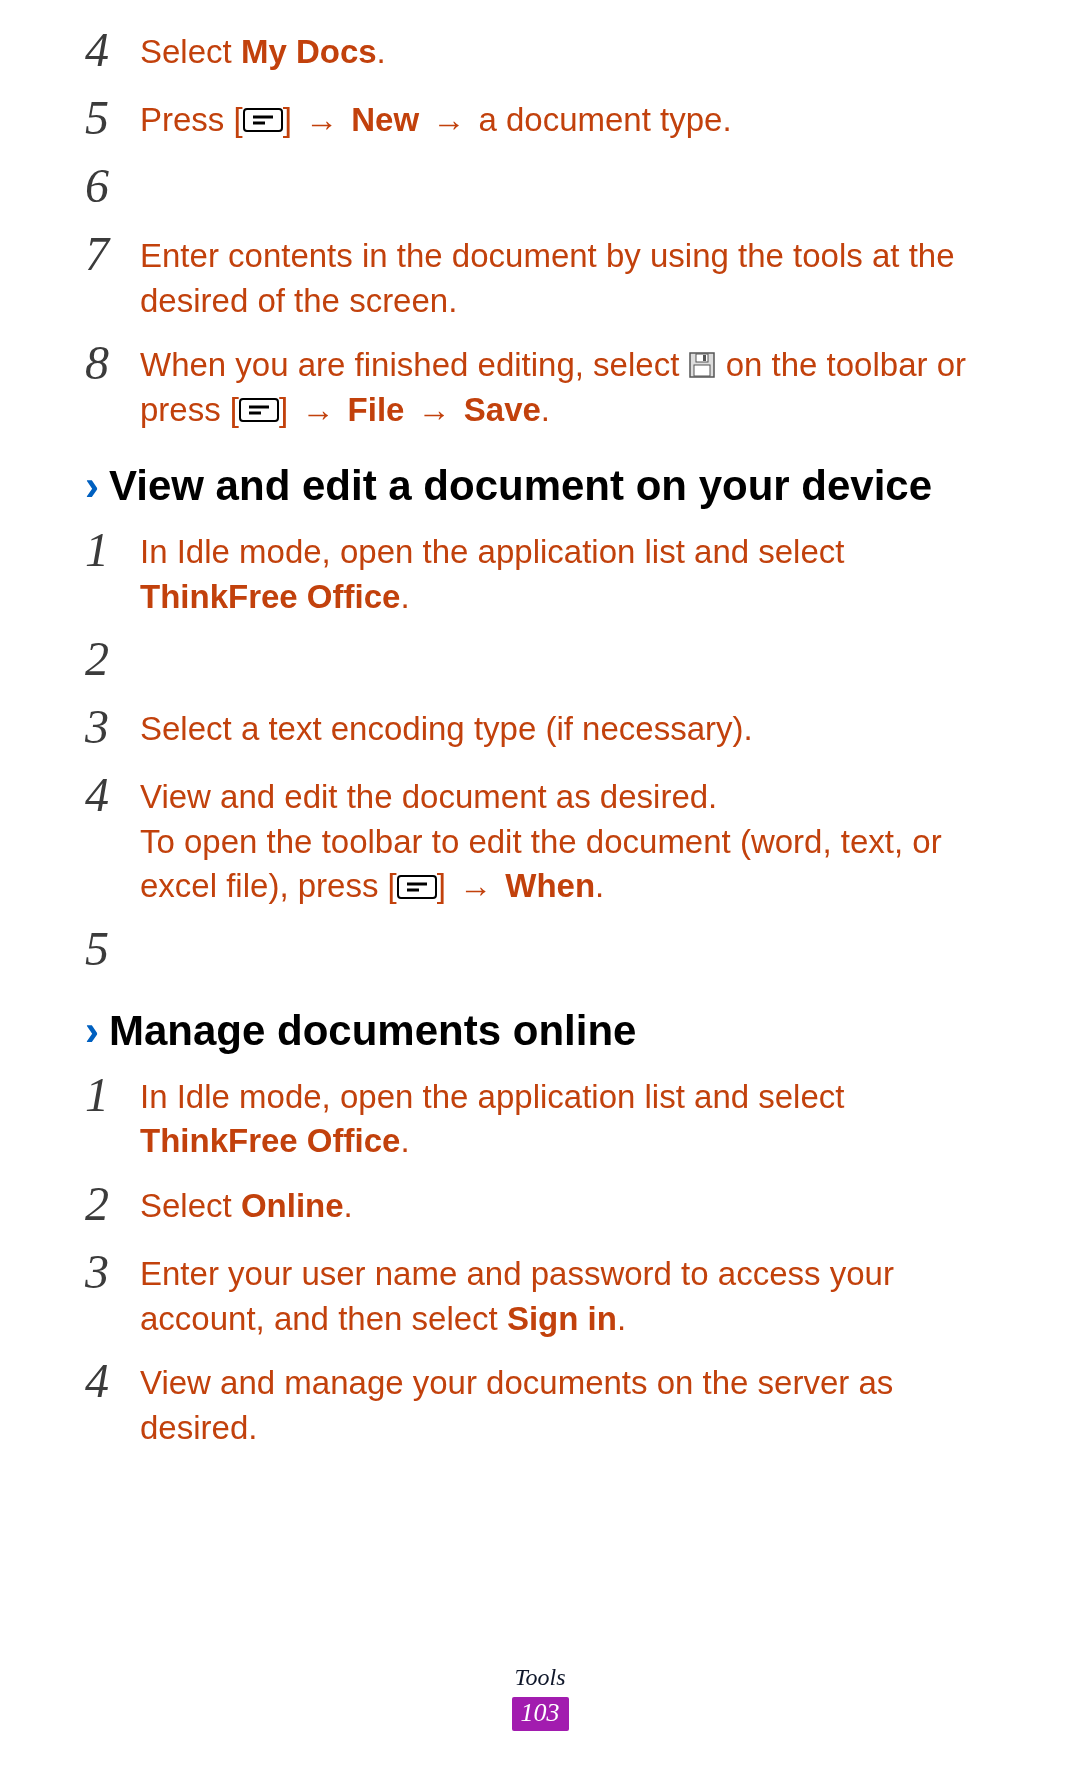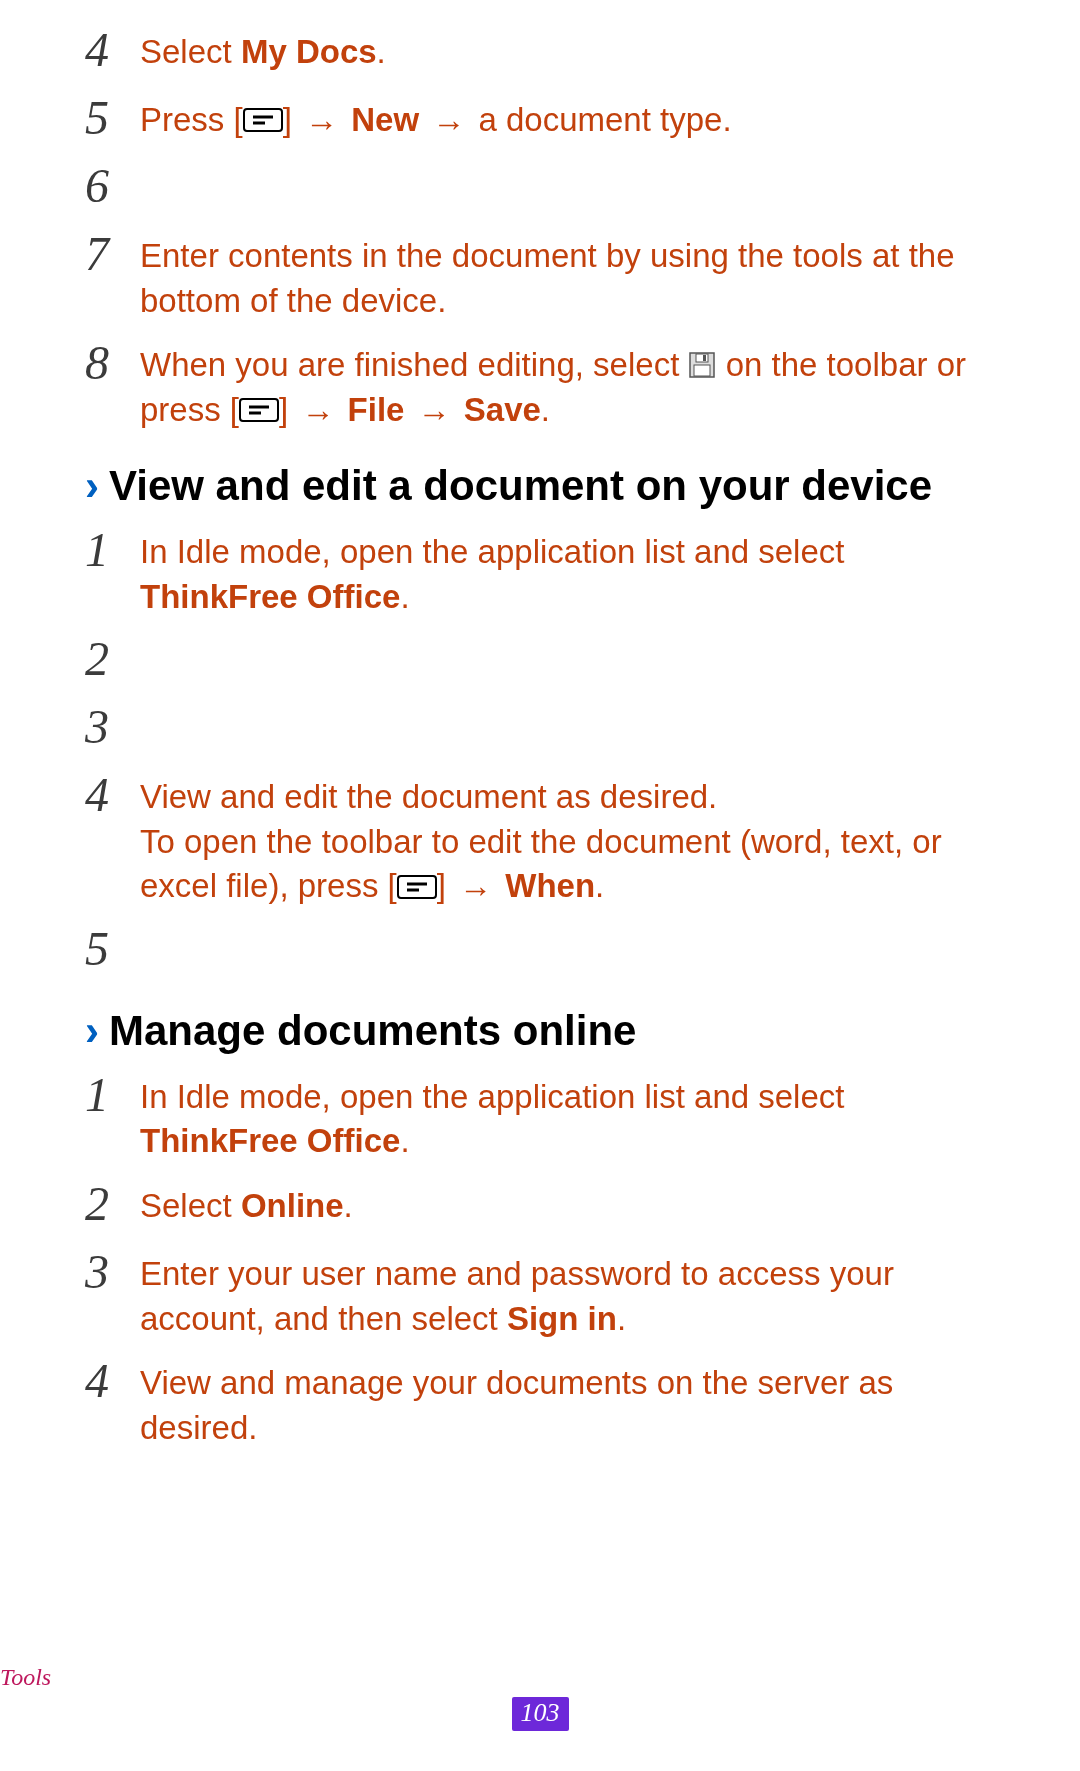--- a/index.html
+++ b/index.html
@@ -65,35 +65,35 @@
     display: inline-block;
     vertical-align: middle;
     position: relative;
     top: -2px;
   }
   .icon svg { display: block; }
   .footer-label {
     position: absolute;
     bottom: 80px;
     left: 0; right: 0;
-    text-align: left;
+    text-align: center;
     font-style: italic;
     font-family: "Times New Roman", Georgia, serif;
     font-size: 24px;
-    color: #be185d;
+    color: #0f172a;
   }
   .page-number {
     position: absolute;
     bottom: 40px;
     left: 0; right: 0;
     text-align: center;
   }
   .page-number-box {
     display: inline-block;
-    background: #6d28d9;
+    background: #a21caf;
     color: #fff;
     font-style: italic;
     font-family: "Times New Roman", Georgia, serif;
     font-size: 26px;
     padding: 1px 9px 3px 9px;
     border-radius: 2px;
   }
   .arrow { padding: 0 4px; }
 </style>
 </head>
@@ -112,21 +112,21 @@
               <rect x="1" y="1" width="38" height="22" rx="3" ry="3" fill="none" stroke="#000" stroke-width="2"></rect>
               <line x1="10" y1="9" x2="30" y2="9" stroke="#000" stroke-width="3"></line>
               <line x1="10" y1="15" x2="22" y2="15" stroke="#000" stroke-width="3"></line>
             </svg></span>] <span class="arrow">→</span> <strong>New</strong> <span class="arrow">→</span> a document type.</div>
       </div>
       <div class="step">
         <div class="step-num">6</div>
       </div>
       <div class="step">
         <div class="step-num">7</div>
-        <div class="step-body">Enter contents in the document by using the tools at the bottom of the device.</div>
+        <div class="step-body">Enter contents in the document by using the tools at the desired of the screen.</div>
       </div>
       <div class="step">
         <div class="step-num">8</div>
         <div class="step-body">When you are finished editing, select <span class="icon"><svg width="28" height="28" viewBox="0 0 28 28">
               <rect x="2" y="2" width="24" height="24" fill="#ddd" stroke="#555" stroke-width="1.5"></rect>
               <rect x="8" y="3" width="12" height="8" fill="#fff" stroke="#555" stroke-width="1"></rect>
               <rect x="15" y="4" width="3" height="6" fill="#555"></rect>
               <rect x="6" y="14" width="16" height="11" fill="#fff" stroke="#555" stroke-width="1"></rect>
             </svg></span> on the toolbar or press [<span class="icon"><svg width="40" height="24" viewBox="0 0 40 24">
               <rect x="1" y="1" width="38" height="22" rx="3" ry="3" fill="none" stroke="#000" stroke-width="2"></rect>
@@ -143,20 +143,21 @@
   <div id="section1-steps">
       <div class="step">
         <div class="step-num">1</div>
         <div class="step-body">In Idle mode, open the application list and select <strong>ThinkFree Office</strong>.</div>
       </div>
       <div class="step">
         <div class="step-num">2</div>
       </div>
       <div class="step">
         <div class="step-num">3</div>
+        <div class="step-body">Select a text encoding type (if necessary).</div>
       </div>
       <div class="step">
         <div class="step-num">4</div>
         <div class="step-body">View and edit the document as desired.<br>To open the toolbar to edit the document (word, text, or excel file), press [<span class="icon"><svg width="40" height="24" viewBox="0 0 40 24">
               <rect x="1" y="1" width="38" height="22" rx="3" ry="3" fill="none" stroke="#000" stroke-width="2"></rect>
               <line x1="10" y1="9" x2="30" y2="9" stroke="#000" stroke-width="3"></line>
               <line x1="10" y1="15" x2="22" y2="15" stroke="#000" stroke-width="3"></line>
             </svg></span>] <span class="arrow">→</span> <strong>When</strong>.</div>
       </div>
       <div class="step">

